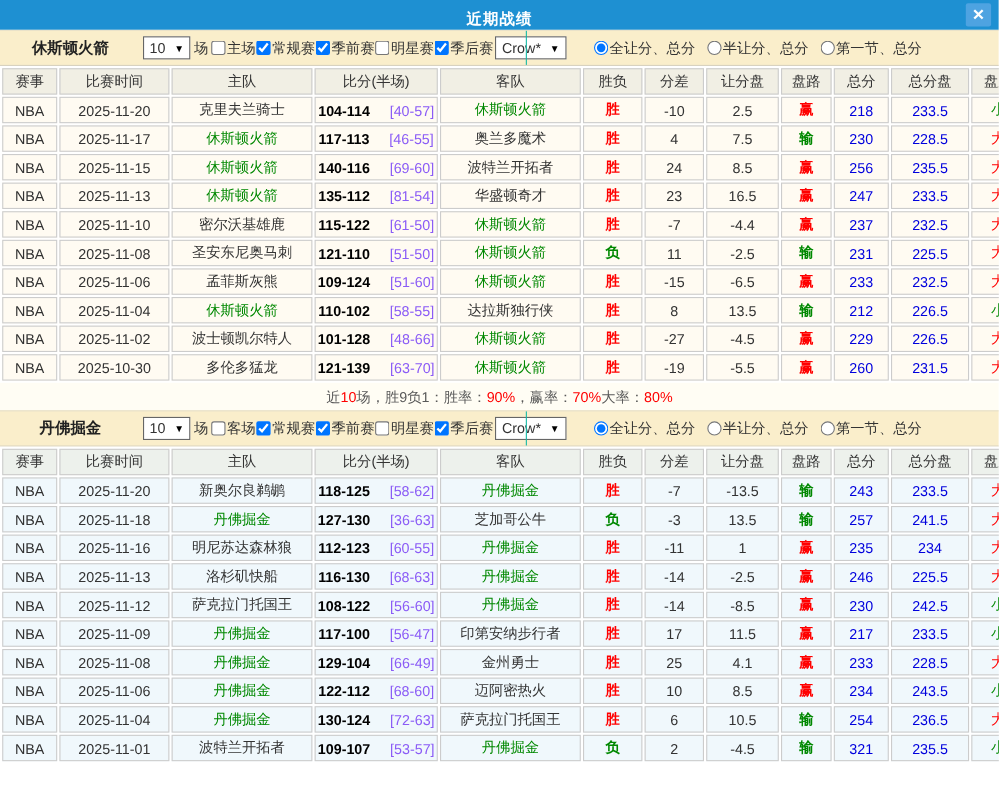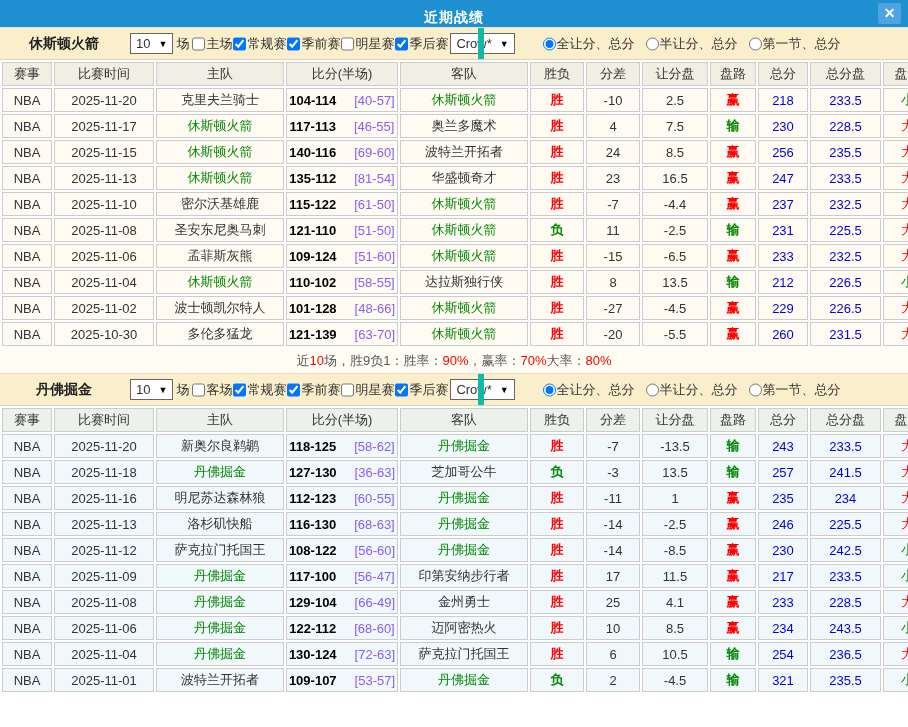--- a/index.html
+++ b/index.html
@@ -53,21 +53,21 @@
   .f-left {
     width: 478px;
     display: flex;
     align-items: center;
   }
   .f-right {
     flex: 1;
     display: flex;
     align-items: center;
     justify-content: center;
-    border-left: 6px solid #14b8a6;
+    border-left: 1px solid #14b8a6;
   }
   .team-name {
     font-weight: bold;
     font-size: 14px;
     color: #222;
     width: 128px;
     text-align: center;
     flex: 0 0 128px;
   }
   .fake-select {
@@ -78,20 +78,21 @@
     display: inline-flex;
     align-items: center;
     gap: 8px;
     height: 21px;
     cursor: pointer;
     white-space: nowrap;
   }
   .fake-select .arr { font-size: 9px; color: #000; }
   .cb-item, .rad-item {
     display: inline-flex;
+    align-items: center;
     white-space: nowrap;
     cursor: pointer;
   }
   .cb-item input, .rad-item input { margin: 0 1px 0 1px; }
   .rad-item { margin-right: 10px; }
   .suffix { margin-right: 2px; white-space: nowrap; }
   table {
     border-collapse: separate;
     border-spacing: 2px;
     table-layout: fixed;
@@ -346,21 +347,21 @@
           <td class="blue">226.5</td>
           <td class="red">大</td>
         </tr>
         <tr>
           <td>NBA</td>
           <td>2025-10-30</td>
           <td>多伦多猛龙</td>
           <td><span class="score-main">121-139</span><span class="score-half">[63-70]</span></td>
           <td class="hl">休斯顿火箭</td>
           <td class="red bold">胜</td>
-          <td>-20</td>
+          <td>-19</td>
           <td>-5.5</td>
           <td class="red bold">赢</td>
           <td class="blue">260</td>
           <td class="blue">231.5</td>
           <td class="red">大</td>
         </tr>
       </tbody>
     </table>
     <div class="summary">
       <span>近 </span>

